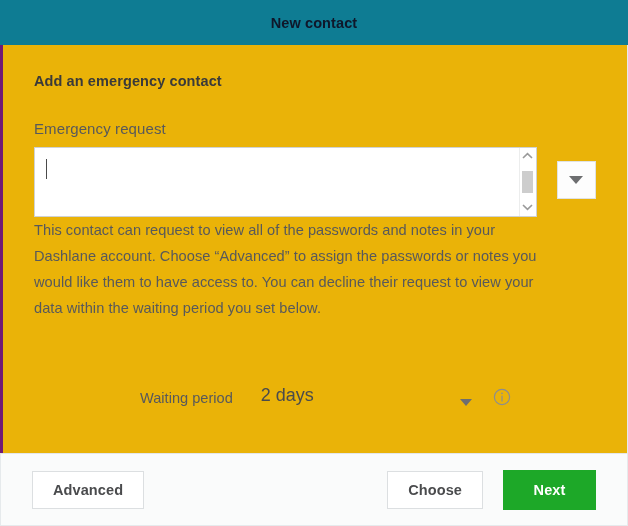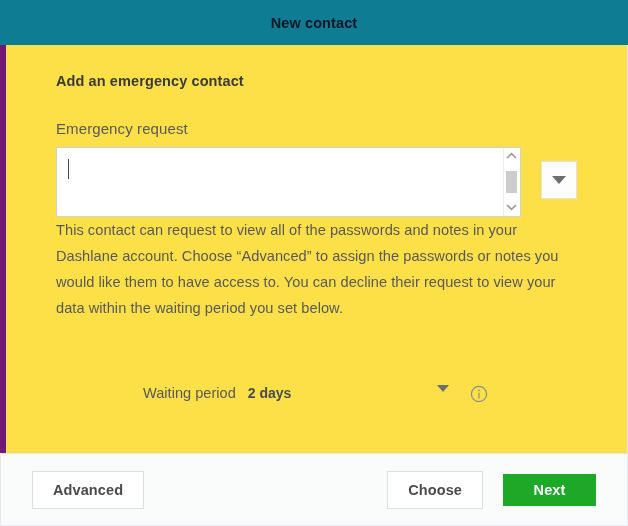--- a/index.html
+++ b/index.html
@@ -37,25 +37,25 @@
     color: #0f172a;
     font-size: 14.5px;
     font-weight: bold;
     letter-spacing: 0.1px;
   }
 
   
   .body {
     flex: 1 1 auto;
     position: relative;
-    background: #fde047;
-    border-left: 6px solid #701a75;
+    background: #eab308;
+    border-left: 3px solid #701a75;
     border-right: 1px solid #e6eaec;
     box-sizing: border-box;
-    padding: 0 50px;
+    padding: 0 31px;
   }
 
   .section-title {
     margin-top: 28px;
     font-size: 14.5px;
     font-weight: bold;
     color: #3a3a3a;
     letter-spacing: 0.1px;
   }
 
@@ -151,31 +151,31 @@
     color: #58595b;
     letter-spacing: 0.05px;
   }
 
   
   .waiting-row {
     position: absolute;
     left: 137px;
     top: 340px;
     display: flex;
-    align-items: flex-start;
+    align-items: flex-end;
   }
   .waiting-label {
     font-size: 14.6px;
     color: #58595b;
   }
   .waiting-value {
-    font-size: 14px;
-    font-weight: bold;
+    font-size: 18px;
+    font-weight: normal;
     color: #4a4b4d;
-    margin-left: 12px;
+    margin-left: 28px;
   }
   .waiting-caret {
     margin-left: 146px;
     width: 0;
     height: 0;
     border-left: 6px solid transparent;
     border-right: 6px solid transparent;
     border-top: 7px solid #6d6e70;
   }
   .info-icon {
@@ -218,21 +218,21 @@
     height: 38px;
     padding: 0 20px;
     min-width: 85px;
   }
   .btn-advanced { min-width: 104px; }
   .btn-cancel   { min-width: 88px; }
   .btn-primary {
     background: #1DA828;
     border: 1px solid #1DA828;
     color: #ffffff;
-    height: 32px;
+    height: 40px;
     min-width: 93px;
     margin-left: 20px;
   }
 </style>
 </head>
 <body>
 
 <div class="dialog">
 
   <div class="titlebar">

